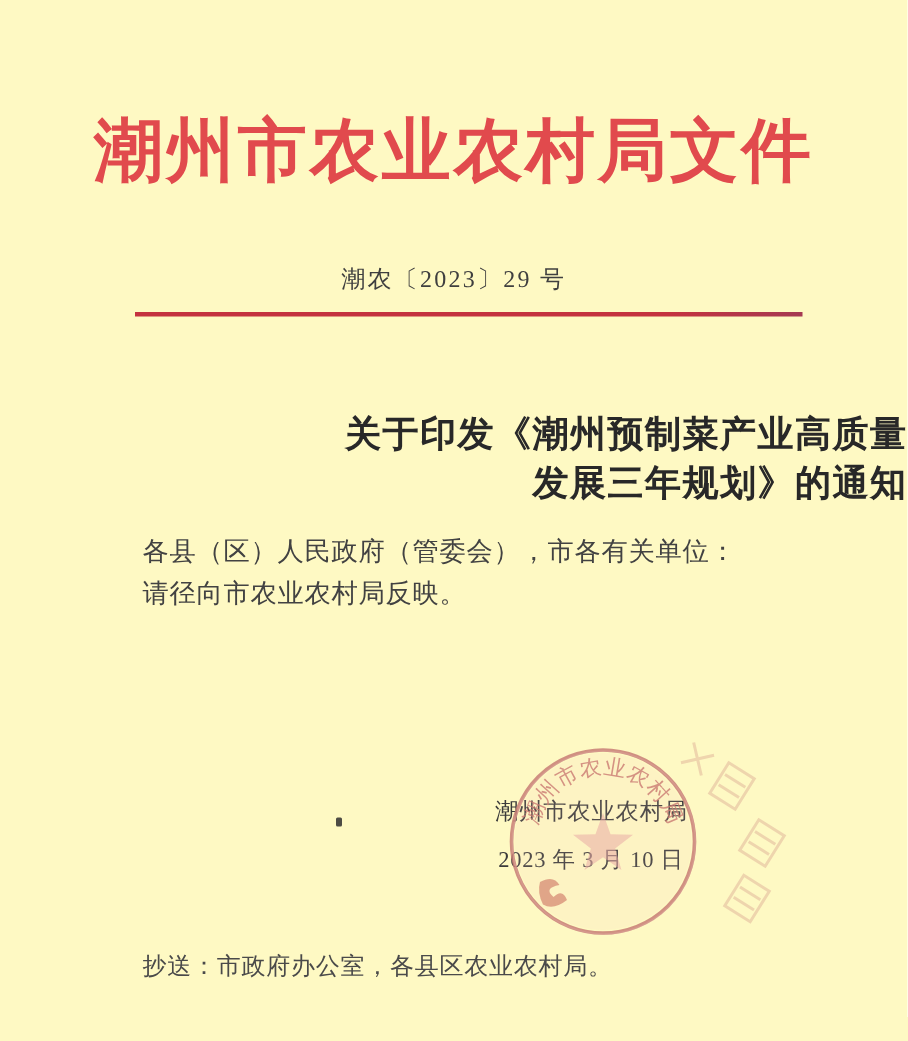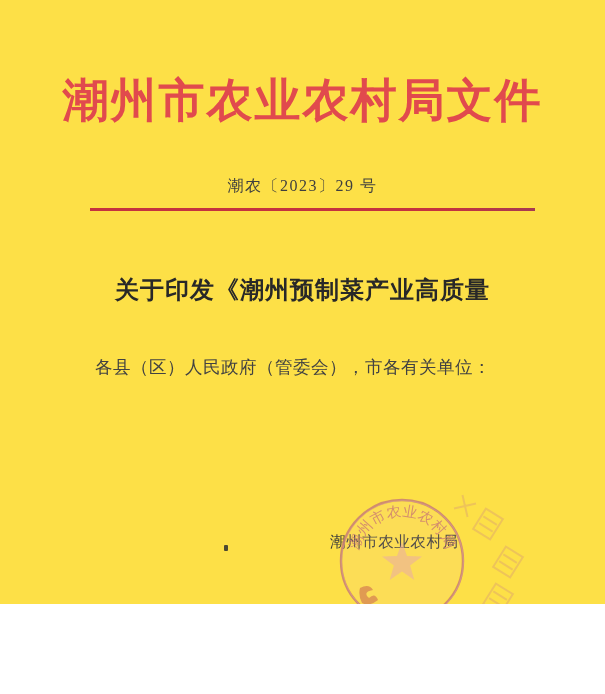--- a/index.html
+++ b/index.html
@@ -1,37 +1,37 @@
 <!DOCTYPE html>
 <html style="--header-red: #e14a4d; --rule-red: #c4333f;"><head>
 <meta charset="utf-8">
 <style>
   html,body{margin:0;padding:0;background:#ffffff;}
   .page{
-    position:relative;width:605px;height:604px;margin:0 auto;
-    background:#fde047;overflow:hidden;
+    position:relative;width:605px;height:694px;margin:0 auto;
+    background:#fef9c3;overflow:hidden;
     font-family:"Liberation Serif","DejaVu Serif",serif;
   }
   .header-title{
     position:absolute;top:70px;left:0;width:100%;margin:0;
     text-align:center;font-size:46px;font-weight:700;letter-spacing:2px;
     color:var(--header-red,#e14a4d);
     font-family:"Liberation Serif","DejaVu Serif",serif;
   }
   .doc-number{
     position:absolute;top:176px;left:0;width:100%;
     text-align:center;font-size:16px;letter-spacing:1.5px;color:#3f3f3f;
   }
   .red-rule{
     position:absolute;top:208px;left:90px;width:445px;height:3px;
     background:linear-gradient(90deg,var(--rule-red,#c4333f) 0%,#c4333f 80%,#a53a52 100%);
   }
   .doc-title{
     position:absolute;top:274px;left:0;width:100%;
-    text-align:center;font-size:24px;font-weight:700;line-height:33px;
+    text-align:right;font-size:24px;font-weight:700;line-height:33px;
     letter-spacing:1px;color:#282828;
   }
   .body-text{
     position:absolute;top:353px;left:95px;width:437px;
     font-size:17.5px;color:#424242;letter-spacing:0.5px;
   }
   .bl{height:28px;line-height:28px;}
   .bl2{text-indent:2em;}
   .bl2,.bl3{text-align:justify;text-align-last:justify;}
   .signature-block{
@@ -56,30 +56,33 @@
 <div class="page">
 
   <h1 class="header-title">潮州市农业农村局文件</h1>
 
   <div class="doc-number">潮农〔2023〕29 号</div>
 
   <div class="red-rule"></div>
 
   <div class="doc-title">
     <div>关于印发《潮州预制菜产业高质量</div>
+    <div>发展三年规划》的通知</div>
   </div>
 
   <div class="body-text">
     <div class="bl bl1">各县（区）人民政府（管委会），市各有关单位：</div>
+    <div class="bl bl4">请径向市农业农村局反映。</div>
   </div>
 
   <div class="ink-speck"></div>
 
   <div class="signature-block">
     <div class="agency">潮州市农业农村局</div>
+    <div class="issue-date">2023 年 3 月 10 日</div>
   </div>
 
   <svg class="seal-svg" width="215" height="150" viewBox="0 0 215 150">
 
     <circle cx="72" cy="69" r="59" fill="#f3cfc9" opacity="0.12"></circle>
 
     <circle cx="72" cy="69" r="61" fill="none" stroke="#c87e76" stroke-width="2.4" opacity="0.85"></circle>
     <circle cx="72.6" cy="69.6" r="61" fill="none" stroke="#dba39c" stroke-width="1" opacity="0.45"></circle>
 
     <polygon points="72,50 77,64.1 92,64.5 80.1,73.6 84.3,88 72,79.5 59.7,88 63.9,73.6 52,64.5 67,64.1" fill="#e9aca6" opacity="0.55"></polygon>
@@ -103,14 +106,15 @@
           <rect x="168" y="58" width="20" height="24"></rect>
           <path d="M170 66h16M170 74h16"></path>
         </g>
       <g transform="rotate(32 168 107)">
           <rect x="158" y="95" width="20" height="24"></rect>
           <path d="M160 103h16M160 111h16"></path>
         </g>
     </g>
   </svg>
 
+  <div class="footer-cc">抄送：市政府办公室，各县区农业农村局。</div>
 
 </div>
 
 </body></html>

